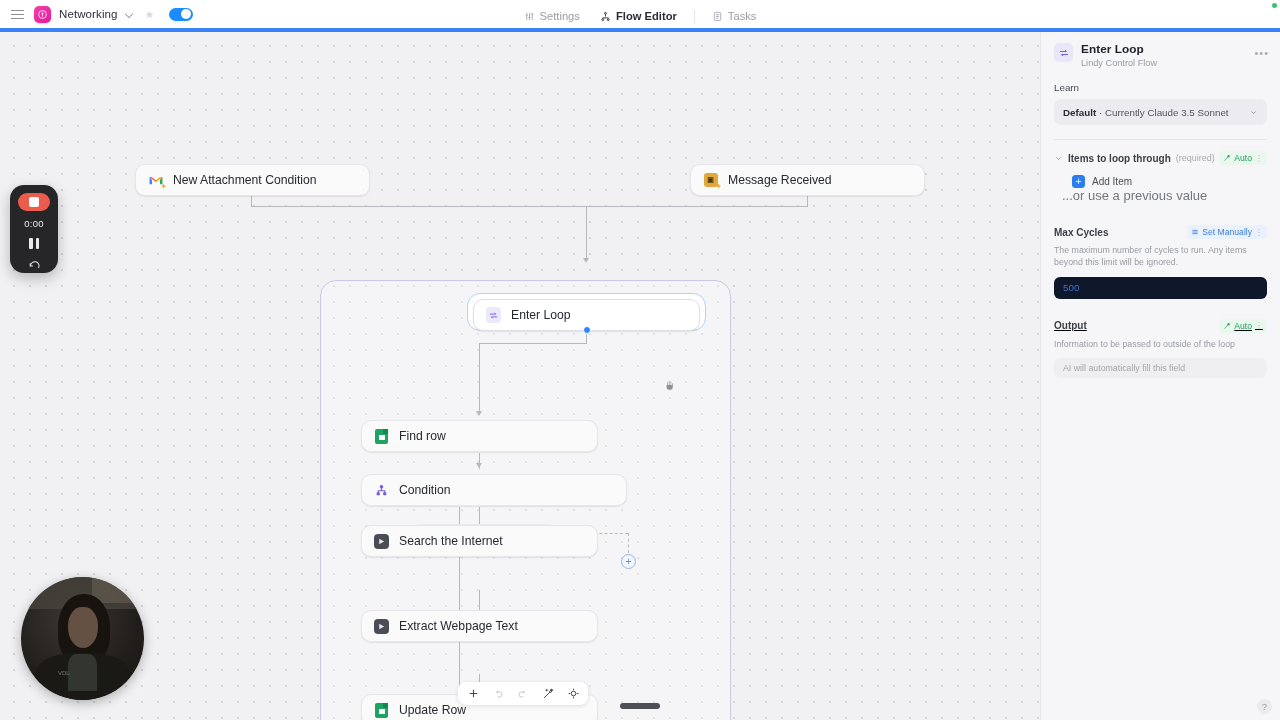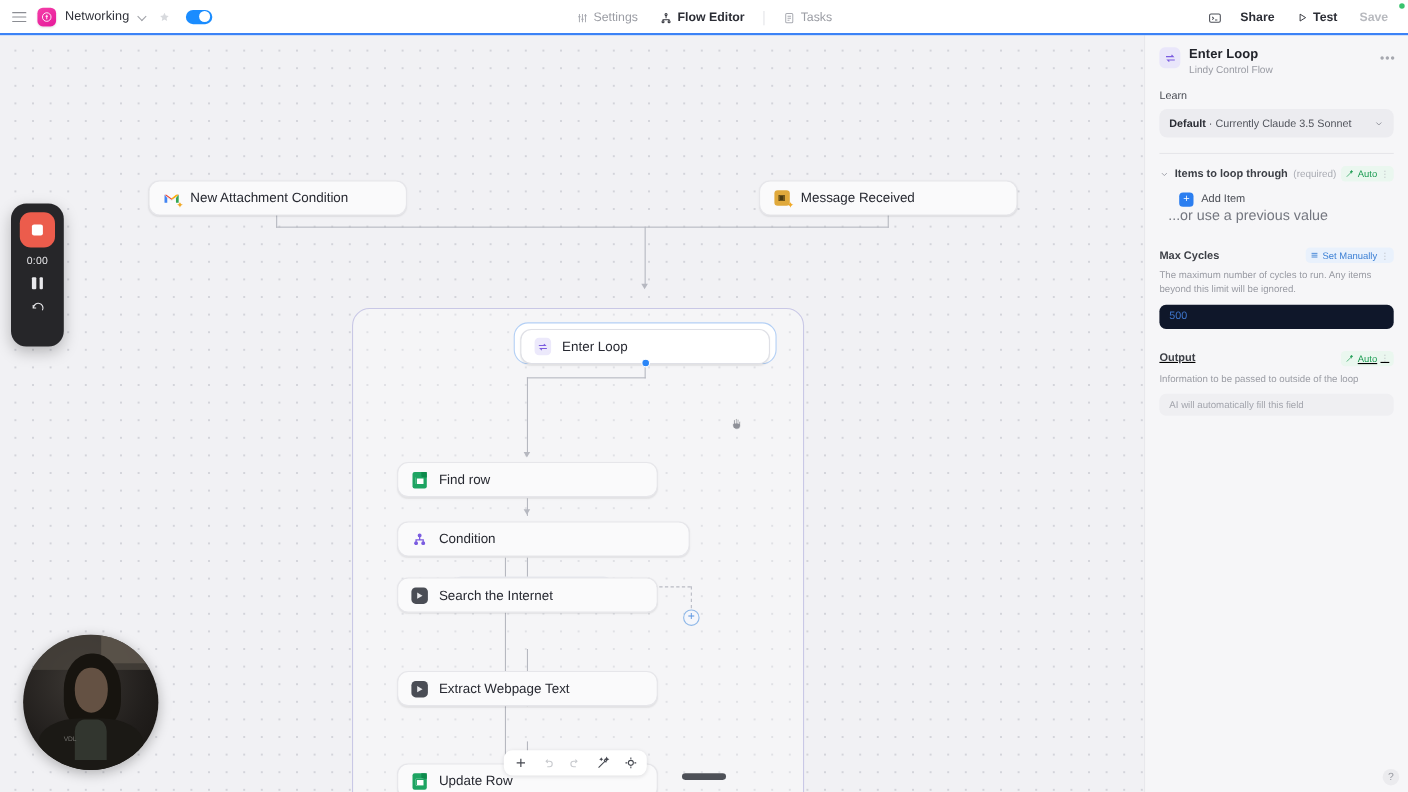--- a/index.html
+++ b/index.html
@@ -8,21 +8,21 @@
     font-family: "Liberation Sans", sans-serif;
     background: #ffffff;
     -webkit-font-smoothing: antialiased;
   }
   #app { position: relative; width: 1280px; height: 720px; }
 
   
   .topbar {
     position: absolute; top: 0; left: 0; width: 1280px; height: 32px;
     background: #ffffff; display: flex; align-items: center;
-    border-bottom: 2px solid #3b82f6; z-index: 40;
+    border-bottom: 4px solid #3b82f6; z-index: 40;
   }
   .tb-left { display: flex; align-items: center; gap: 8px; padding-left: 10px; }
   .hamburger { width: 16px; height: 12px; position: relative; cursor: pointer; }
   .hamburger i { position: absolute; left: 1px; width: 13px; height: 1.4px; background: #8b8d93; border-radius: 1px; }
   .hamburger i:nth-child(1){ top: 2px; }
   .hamburger i:nth-child(2){ top: 6px; }
   .hamburger i:nth-child(3){ top: 10px; }
 
   .app-icon {
     width: 17px; height: 17px; border-radius: 5px;
@@ -170,21 +170,21 @@
   }
   .plus-circle {
     position: absolute; left: 621px; top: 522px; width: 15px; height: 15px;
     border-radius: 50%; border: 1.2px solid #8fb8e8; background: #f4f6fb;
     display: flex; align-items: center; justify-content: center;
     color: #5b95e0; font-size: 11px; line-height: 1; cursor: pointer;
   }
 
   
   .recorder {
-    position: absolute; left: 10px; top: 185px; width: 48px; height: 130px;
+    position: absolute; left: 10px; top: 185px; width: 48px; height: 88px;
     background: #262629; border-radius: 14px; display: flex; flex-direction: column;
     align-items: center; padding-top: 8px; z-index: 30;
     box-shadow: 0 5px 14px rgba(0,0,0,.25);
   }
   .rec-stop {
     width: 32px; height: 32px; border-radius: 10px; background: #ec5c4c;
     display: flex; align-items: center; justify-content: center; cursor: pointer;
   }
   .rec-stop i { width: 10px; height: 10px; background: #fff; border-radius: 2px; }
   .rec-time { color: #e9e9ec; font-size: 9.5px; margin-top: 7px; letter-spacing: .2px; }
@@ -360,42 +360,20 @@
         <span>
           <svg width="11" height="11" viewBox="0 0 24 24" fill="none" stroke="#a9abb2" stroke-width="2">
             <rect x="5" y="3" width="14" height="18" rx="2"></rect>
               <path d="M8.5 8h7M8.5 12h7M8.5 16h4"></path>
           </svg>
         </span>
         <span>Tasks</span>
       </div>
     </div>
 
-    <div class="tb-right">
-      <div class="icon-btn">
-        <svg width="13" height="13" viewBox="0 0 24 24" fill="none" stroke="#4d5058" stroke-width="1.8">
-          <rect x="3" y="5" width="18" height="14" rx="2.5"></rect>
-            <path d="M7.5 10l2.2 2.2-2.2 2.2M12 15h4"></path>
-        </svg>
-      </div>
-      <div class="txt-btn">
-        <span>Share</span>
-      </div>
-      <div class="txt-btn">
-        <span>
-          <svg width="10" height="10" viewBox="0 0 24 24" fill="none" stroke="#2b2d35" stroke-width="2">
-            <path d="M7 4.5l12 7.5-12 7.5z"></path>
-          </svg>
-        </span>
-        <span>Test</span>
-      </div>
-      <div class="txt-btn disabled">
-        <span>Save</span>
-      </div>
-    </div>
     <div class="greendot"></div>
   </div>
 
   <div class="canvas">
 
     <div class="loop-box"></div>
 
     <div class="line vline" style="left:251px; top:133px; height:42px;"></div>
     <div class="line vline" style="left:807px; top:133px; height:42px;"></div>
     <div class="line hline" style="left:251px; top:174px; width:557px;"></div>

